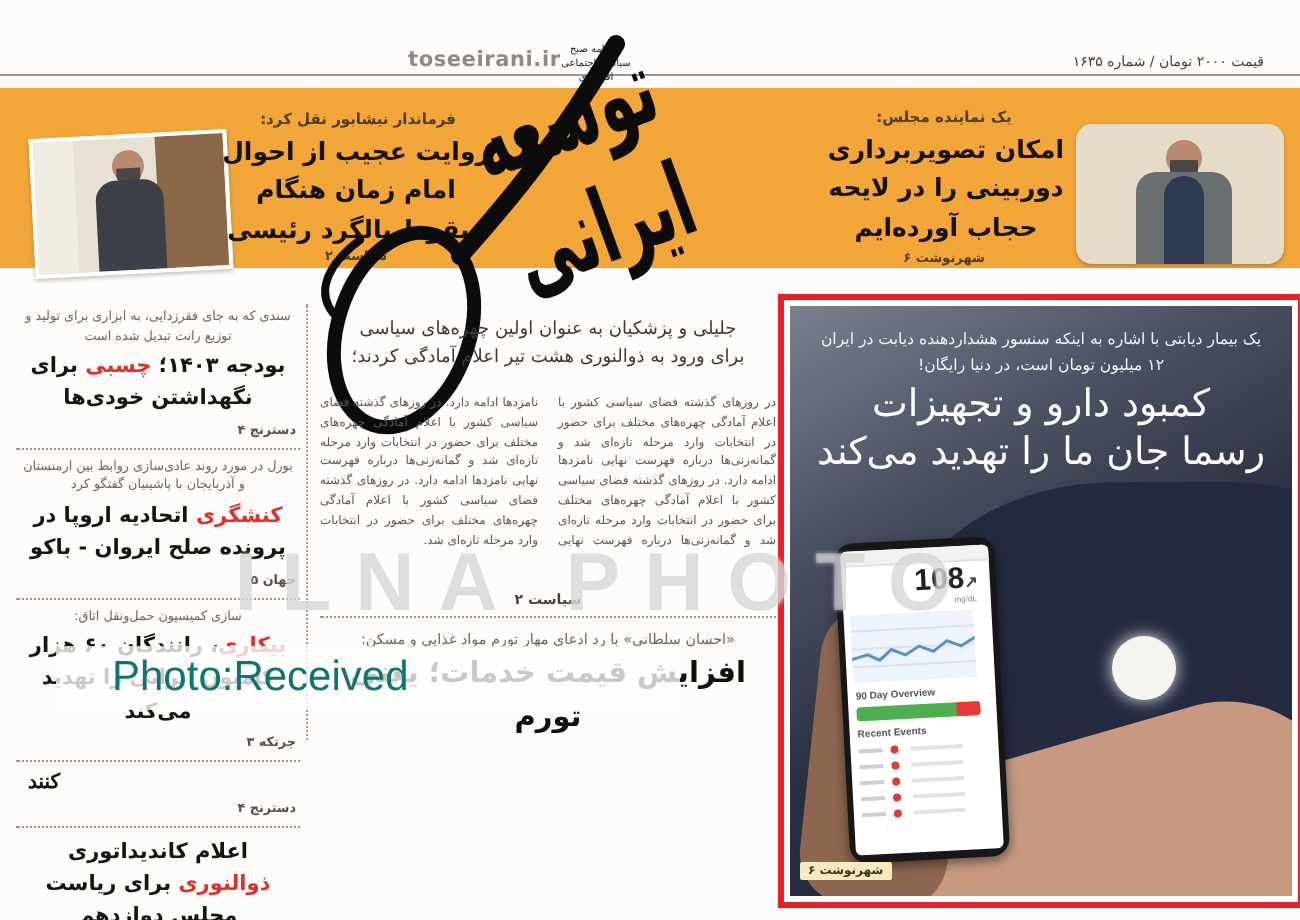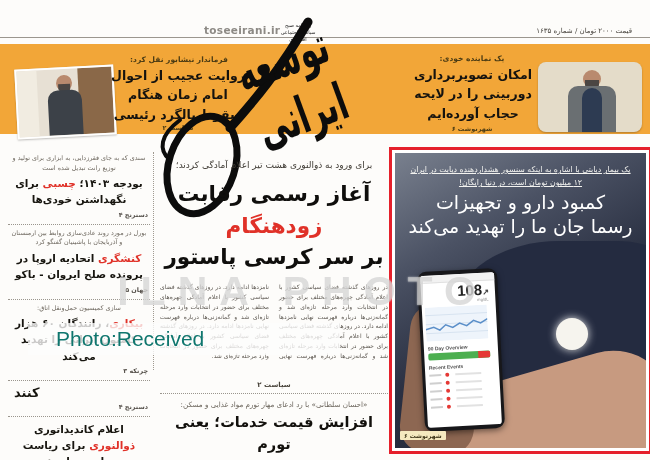--- a/index.html
+++ b/index.html
@@ -36,38 +36,38 @@
   .logo-wrap{position:absolute;top:0;left:150px;width:230px;height:260px;pointer-events:none;}
   .logo-text{position:absolute;top:52px;left:62px;width:160px;text-align:center;font-size:30px;font-weight:bold;color:#0c0c0c;
       transform:rotate(-20deg) scaleY(1.7);transform-origin:center;letter-spacing:-2px;}
   
   .sidebar{position:absolute;top:150px;left:8px;width:142px;}
   .sb-item{padding:4px 2px 5px;border-bottom:1px dotted #9a958d;text-align:center;}
   .sb-kicker{font-size:6.4px;color:#6d675e;line-height:1.5;margin-bottom:2px;}
   .sb-head{font-size:10.5px;font-weight:bold;color:#17150f;line-height:1.55;}
   .sb-tag{font-size:6.4px;font-weight:bold;color:#55504a;margin-top:3px;text-align:right;}
   .red{color:#E03128;}
-  .sb-frag{display:block;text-align:left;font-size:13px;font-weight:bold;color:#17150f;padding-left:4px;}
+  .sb-frag{display:block;text-align:left;font-size:10px;font-weight:bold;color:#17150f;padding-left:4px;font-family:Liberation Serif, serif;}
   
   .vdots{position:absolute;top:152px;left:153px;height:218px;border-left:1px dotted #a09a90;}
   .lead{position:absolute;top:152px;left:160px;width:228px;text-align:center;}
   .lead-kicker{font-size:9px;color:#3e3a33;line-height:1.6;margin-top:6px;}
   .lead-head{font-size:21.5px;font-weight:bold;color:#0f0e0c;line-height:1.45;margin-top:6px;}
   .lead-body{margin-top:10px;height:94px;column-count:2;column-gap:10px;font-size:6px;color:#5c5750;
       text-align:justify;line-height:1.65;overflow:hidden;direction:rtl;}
   .lead-tag{font-size:7px;font-weight:bold;color:#474239;margin-top:5px;padding-bottom:4px;border-bottom:1px dotted #9a958d;}
   .story2{margin-top:6px;}
   .story2 .sk{font-size:7.2px;color:#6d675e;}
   .story2 .sh{font-size:14.5px;font-weight:bold;color:#12100c;line-height:1.5;margin-top:3px;}
   
   .feature{position:absolute;top:147px;left:389px;width:251px;height:295px;background:#fff;
       border:3px solid #E5202B;padding:3px;}
   .feature-inner{position:relative;width:100%;height:100%;overflow:hidden;
       background:linear-gradient(150deg,#79808e 0%,#4b5264 28%,#2a3042 55%,#1c2232 100%);}
-  .fb-kicker{position:absolute;top:10px;left:0;width:100%;text-align:center;font-size:7.8px;color:#f3f3f0;line-height:1.7;text-decoration:underline;}
+  .fb-kicker{position:absolute;top:10px;left:0;width:100%;text-align:center;font-size:7.8px;color:#f3f3f0;line-height:1.7;}
   .fb-head{position:absolute;left:0;width:100%;text-align:center;font-weight:normal;color:#ffffff;}
   .fb-h1{top:38px;font-size:19px;}
   .fb-h2{top:62px;font-size:19px;}
   .shirt{position:absolute;top:88px;right:-40px;width:230px;height:150px;background:#242b40;border-radius:45% 30% 40% 50%;}
   .arm{position:absolute;bottom:-42px;right:-30px;width:260px;height:120px;background:#c79a80;
       transform:rotate(-16deg);border-radius:60px;}
   .sensor{position:absolute;bottom:98px;right:58px;width:32px;height:32px;background:#f6f4ee;border-radius:50%;
       box-shadow:0 0 8px rgba(255,255,255,.9),0 1px 2px rgba(0,0,0,.25);}
   .hand{position:absolute;bottom:-6px;left:10px;width:74px;height:150px;background:#8d6752;border-radius:26px;transform:rotate(6deg);}
   .thumb{position:absolute;bottom:56px;left:78px;width:22px;height:40px;background:#c79a80;border-radius:10px;transform:rotate(18deg);}
@@ -127,21 +127,21 @@
   <div class="mh-tag t-left">سیاست ۲</div>
 
   <div class="photo-right">
     <div class="person" style="left:30px;top:8px;width:48px;height:62px;">
       <div class="head-c" style="left:15px;top:0;width:18px;height:18px;"></div>
       <div class="beard" style="left:17px;top:10px;width:14px;height:9px;"></div>
       <div class="torso" style="left:0;top:16px;width:48px;height:46px;background:#6a6f72;"></div>
       <div class="torso" style="left:14px;top:18px;width:20px;height:44px;background:#2d3b52;"></div>
     </div>
   </div>
-  <div class="mh-kicker k-right">یک نماینده خودی:</div>
+  <div class="mh-kicker k-right">یک نماینده مجلس:</div>
   <div class="mh-head h-right">امکان تصویربرداری دوربینی را در لایحه حجاب آورده‌ایم</div>
   <div class="mh-tag t-right">شهرنوشت ۶</div>
 
   <div class="logo-wrap">
     <svg width="230" height="260" viewBox="0 0 230 260">
       <ellipse cx="52" cy="165" rx="33" ry="50" transform="rotate(18 52 165)" fill="none" stroke="#0c0c0c" stroke-width="7"></ellipse>
       <path d="M 80 128 C 105 100 130 70 158 22" fill="none" stroke="#0c0c0c" stroke-width="9" stroke-linecap="round"></path>
       <path d="M 30 120 C 10 135 8 150 20 160" fill="none" stroke="#0c0c0c" stroke-width="4" stroke-linecap="round"></path>
     </svg>
     <div class="logo-text">توسعه ایرانی</div>
@@ -171,25 +171,24 @@
       <div class="sb-head"><span>اعلام کاندیداتوری </span><span class="red">ذوالنوری</span><span> برای ریاست مجلس دوازدهم</span></div>
 
     </div>
 
   </div>
 
   <div class="vdots"></div>
 
   <div class="lead">
     <div class="lead-kicker">
+      <div>جلیلی و پزشکیان به عنوان اولین چهره‌های سیاسی</div>
       <div>برای ورود به ذوالنوری هشت تیر اعلام آمادگی کردند؛</div>
     </div>
     <div class="lead-head">
-      <div><span>آغاز رسمی رقابت </span><span class="red">زودهنگام</span></div>
-      <div>بر سر کرسی پاستور</div>
     </div>
     <div class="lead-body">در روزهای گذشته فضای سیاسی کشور با اعلام آمادگی چهره‌های مختلف برای حضور در انتخابات وارد مرحله تازه‌ای شد و گمانه‌زنی‌ها درباره فهرست نهایی نامزدها ادامه دارد. در روزهای گذشته فضای سیاسی کشور با اعلام آمادگی چهره‌های مختلف برای حضور در انتخابات وارد مرحله تازه‌ای شد و گمانه‌زنی‌ها درباره فهرست نهایی نامزدها ادامه دارد. در روزهای گذشته فضای سیاسی کشور با اعلام آمادگی چهره‌های مختلف برای حضور در انتخابات وارد مرحله تازه‌ای شد و گمانه‌زنی‌ها درباره فهرست نهایی نامزدها ادامه دارد. در روزهای گذشته فضای سیاسی کشور با اعلام آمادگی چهره‌های مختلف برای حضور در انتخابات وارد مرحله تازه‌ای شد.</div>
     <div class="lead-tag">سیاست ۲</div>
     <div class="story2">
       <div class="sk">«احسان سلطانی» با رد ادعای مهار تورم مواد غذایی و مسکن:</div>
       <div class="sh">
         <div>افزایش قیمت خدمات؛ یعنی تورم</div>
 
       </div>
 

